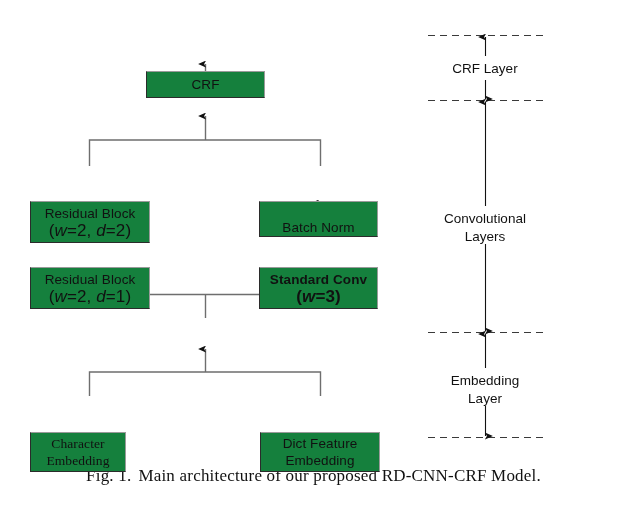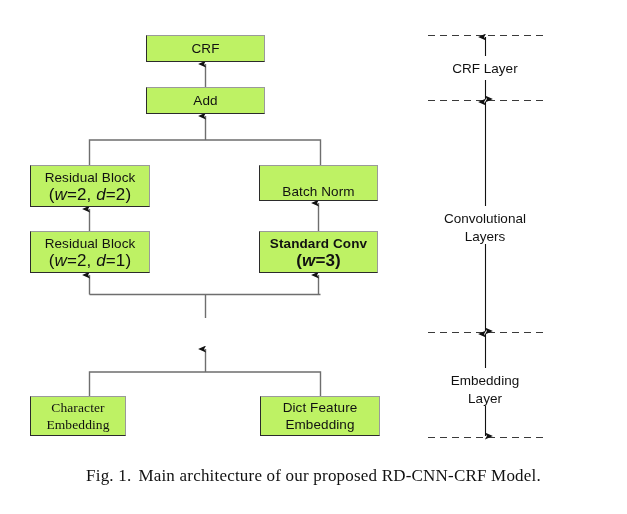--- a/index.html
+++ b/index.html
@@ -21,34 +21,35 @@
     position: absolute;
     left: 0; top: 0;
     width: 627px;
     height: 514px;
   }
 
   
   .node {
     position: absolute;
     box-sizing: border-box;
-    background: #bef264;
+    background: #15803d;
     border: 1px solid #9a9a9a;
     border-left-color: #2b2b2b;
     border-bottom-color: #2b2b2b;
     display: flex;
     flex-direction: column;
     align-items: center;
     justify-content: center;
     text-align: center;
     font-size: 13.5px;
     line-height: 17px;
     letter-spacing: 0.1px;
     color: #111111;
     z-index: 3;
+    margin-top: 36px;
   }
   .node .ln { display: block; white-space: nowrap; }
   .node .param { font-size: 17px; }
   .node i { font-style: italic; }
 
   #node-crf        { left: 146px; top: 35px;  width: 119px; height: 27px; }
   #node-add        { left: 146px; top: 87px;  width: 119px; height: 27px; }
   #node-resblock2  { left: 30px;  top: 165px; width: 120px; height: 42px; }
   #node-resblock1  { left: 30px;  top: 231px; width: 120px; height: 42px; }
   #node-batchnorm  { left: 259px; top: 165px; width: 119px; height: 36px; justify-content: flex-end; }
@@ -133,23 +134,20 @@
 
       <line x1="205.5" y1="372" x2="205.5" y2="349" marker-end="url(#arrowUp)"></line>
       <path d="M89.5 396 L89.5 372 L320.5 372 L320.5 396"></path>
     </g>
   </svg>
 
   <div class="node" id="node-crf">
     <span class="ln">CRF</span>
   </div>
 
-  <div class="node" id="node-add">
-    <span class="ln">Add</span>
-  </div>
 
   <div class="node" id="node-resblock2">
     <span class="ln">Residual Block</span>
     <span class="ln param"><span>(</span><i>w</i><span>=2, </span><i>d</i><span>=2)</span></span>
   </div>
 
   <div class="node" id="node-resblock1">
     <span class="ln">Residual Block</span>
     <span class="ln param"><span>(</span><i>w</i><span>=2, </span><i>d</i><span>=1)</span></span>
   </div>

